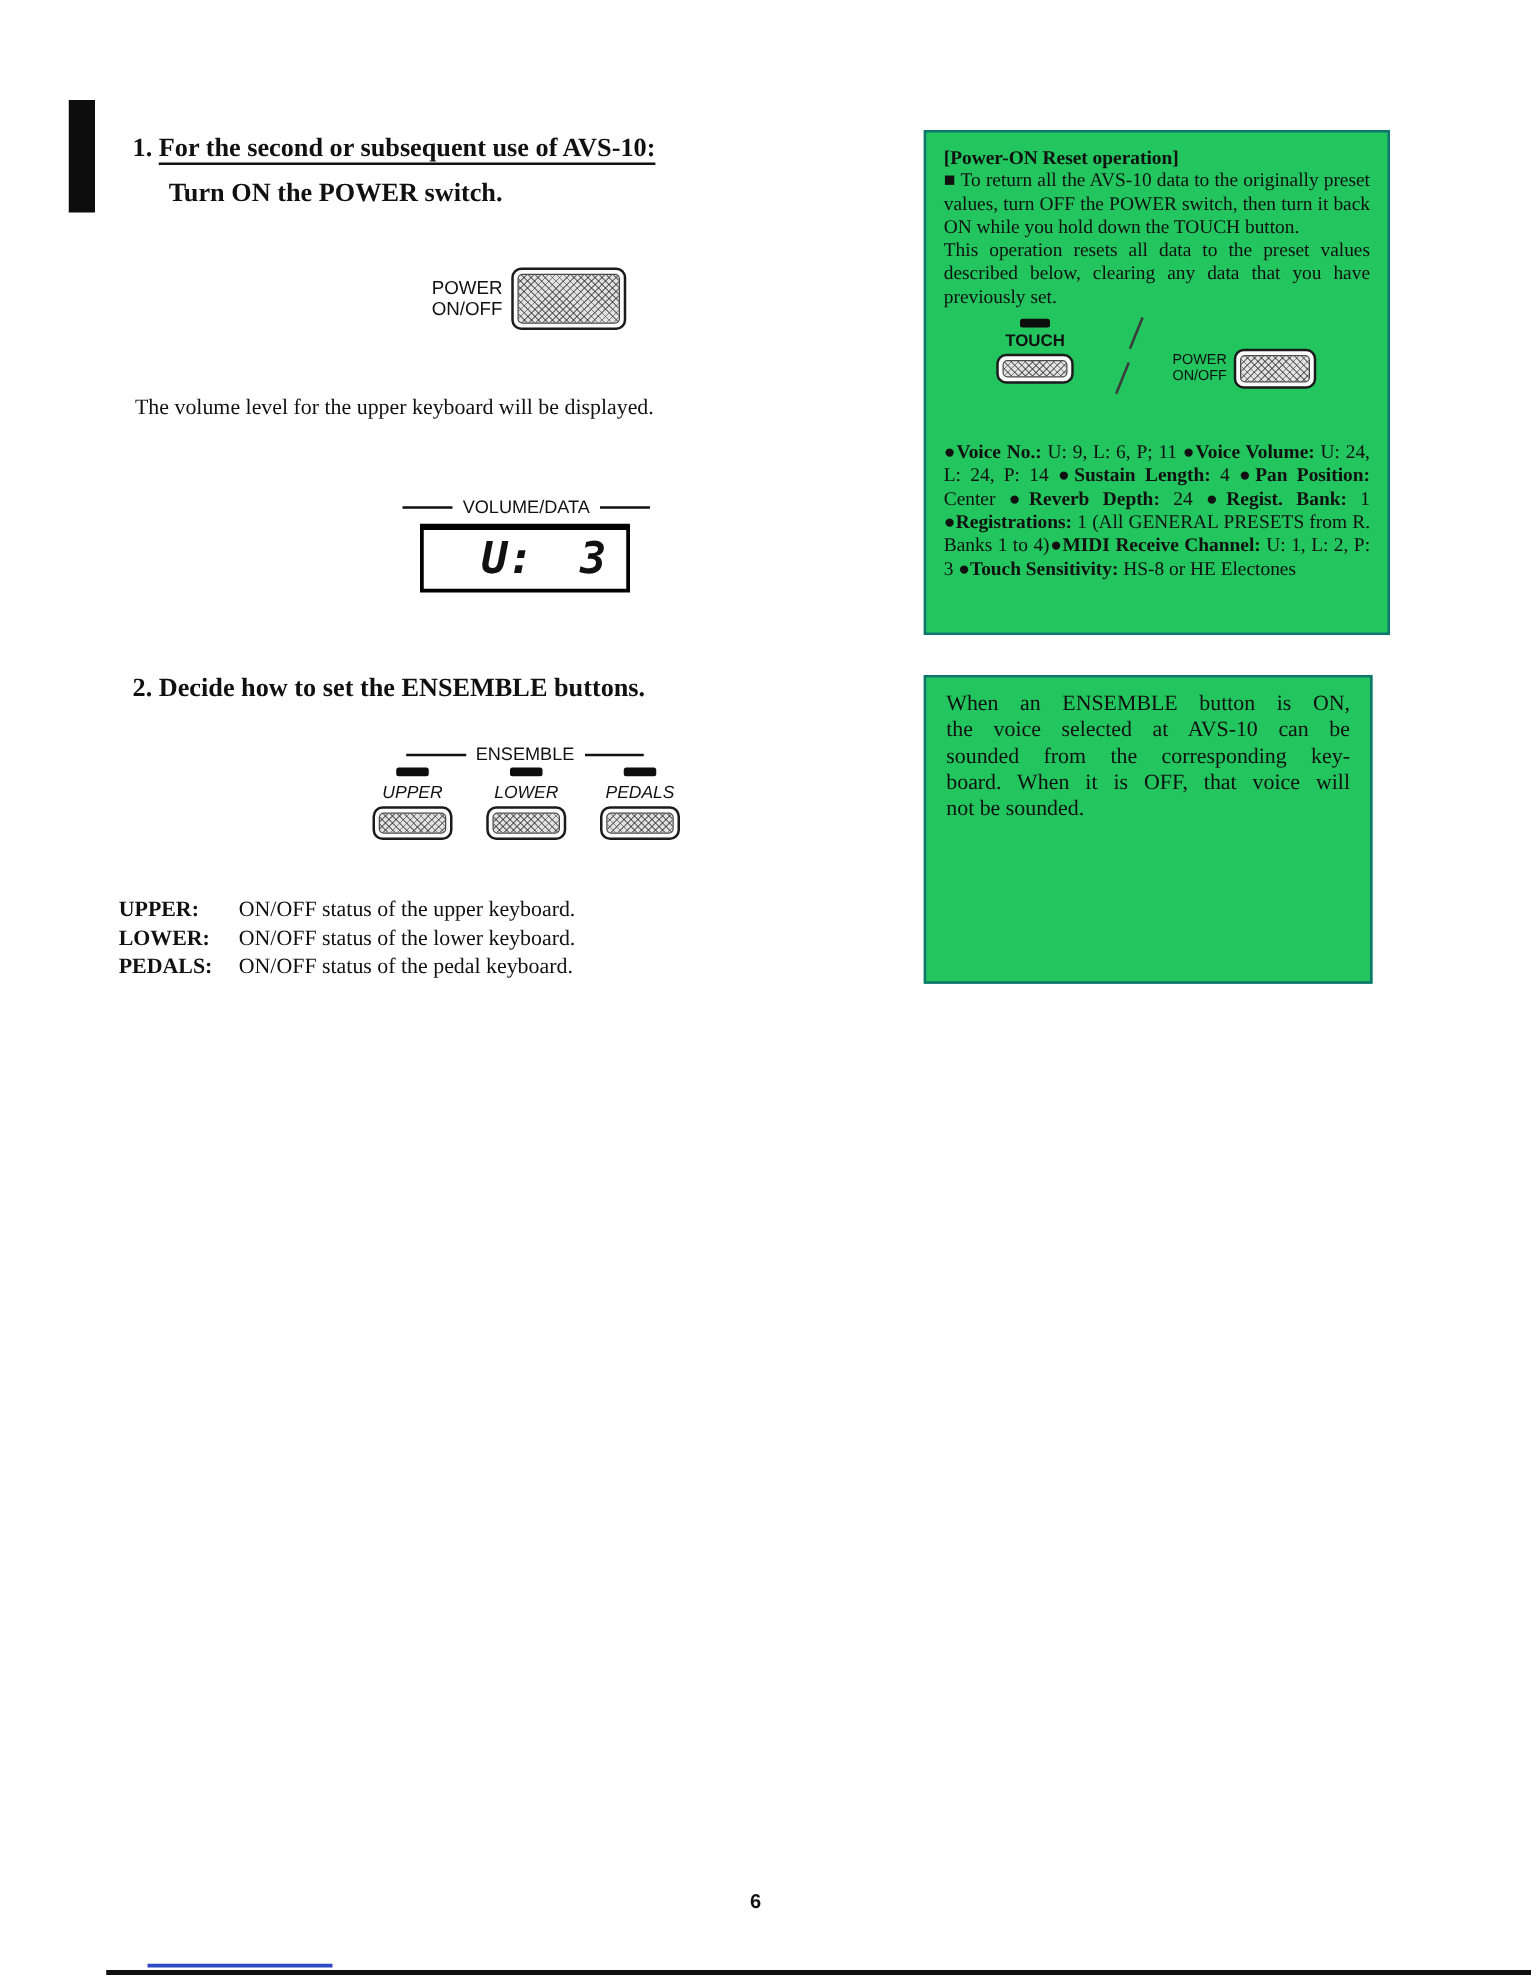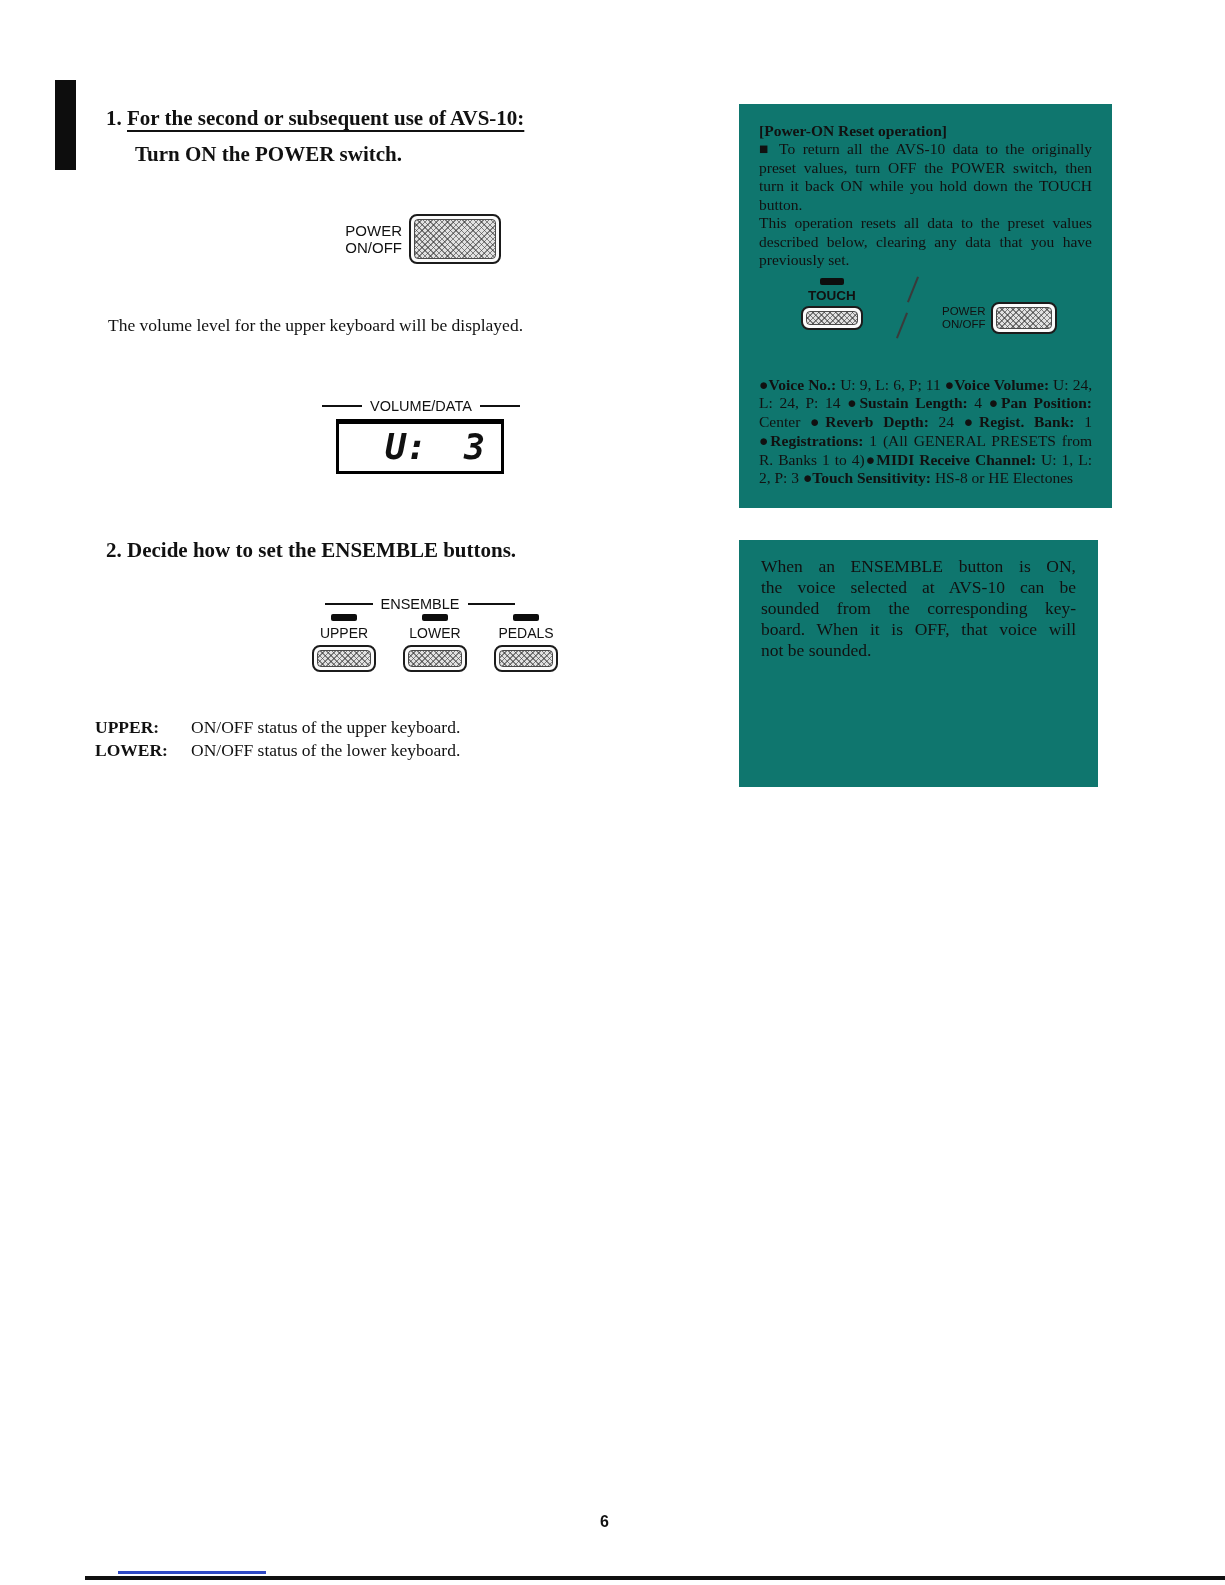--- a/index.html
+++ b/index.html
@@ -52,21 +52,21 @@
   
   .ens-row { display:flex; justify-content:space-between; }
   .ens-unit { display:flex; flex-direction:column; align-items:center; gap:4px; }
   .ens-label { font-family:"Liberation Sans", sans-serif; font-size:14px; }
 
   
   .def-row { font-size:17.5px; line-height:22.5px; }
   .def-term { font-weight:bold; display:inline-block; width:96px; }
 
   
-  .outlined-box { border:6px solid #0f766e; box-sizing:border-box; background:#0f766e; }
+  .outlined-box { border:2px solid #0f766e; box-sizing:border-box; background:#22c55e; }
   .reset-box { padding:11px 14px; }
   .rb-title { font-size:15.5px; font-weight:bold; line-height:19px; }
   .rb-para { font-size:15.5px; line-height:18.5px; text-align:justify; }
   .rb-graphics { position:relative; height:94px; margin-top:6px; }
   .touch-unit { position:absolute; left:42px; top:2px; display:flex; flex-direction:column; align-items:center; gap:3px;font-weight:bold; }
   .touch-label { font-family:"Liberation Sans", sans-serif; font-size:13.5px; }
   .slash { position:absolute; width:2px; height:27px; background:#3a3a3a; transform:rotate(22deg); }
   .power-unit { position:absolute; left:183px; top:26px; display:flex; align-items:center; gap:6px; }
   .power-label-sm { font-family:"Liberation Sans", sans-serif; font-size:11.5px; line-height:13px; text-align:right; }
   .rb-presets { font-size:15.5px; line-height:18.8px; text-align:justify; margin-top:6px; }
@@ -118,21 +118,21 @@
   </div>
 
   <div class="abs step-heading" style="left:106px; top:532px;">2. Decide how to set the ENSEMBLE buttons.</div>
 
   <div class="abs dash-label" style="left:325px; top:596px; width:190px;align-items:center;">
     <span class="rule"></span>
     <span>ENSEMBLE</span>
     <span class="rule"></span>
   </div>
 
-  <div class="abs ens-row" style="left:312px; top:614px; width:246px;">
+  <div class="abs ens-row" style="left:298px; top:614px; width:246px;font-style:italic;">
     <div class="ens-unit">
       <div class="led" style="width:26px; height:7px;"></div>
       <div class="ens-label">UPPER</div>
       <div class="btn" style="width:64px; height:27px;">
           <div class="btn-inner"></div>
         </div>
     </div>
     <div class="ens-unit">
       <div class="led" style="width:26px; height:7px;"></div>
       <div class="ens-label">LOWER</div>
@@ -148,20 +148,23 @@
         </div>
     </div>
   </div>
 
   <div class="abs" style="left:95px; top:716px;">
     <div class="def-row">
       <span class="def-term">UPPER:</span><span>ON/OFF status of the upper keyboard.</span>
     </div>
     <div class="def-row">
       <span class="def-term">LOWER:</span><span>ON/OFF status of the lower keyboard.</span>
+    </div>
+    <div class="def-row">
+      <span class="def-term">PEDALS:</span><span>ON/OFF status of the pedal keyboard.</span>
     </div>
   </div>
 
   <div class="abs outlined-box reset-box" style="left:739px; top:104px; width:373px; height:404px;">
     <div class="rb-title">[Power-ON Reset operation]</div>
     <div class="rb-para">■ To return all the AVS-10 data to the originally preset values, turn OFF the POWER switch, then turn it back ON while you hold down the TOUCH button.</div>
     <div class="rb-para">This operation resets all data to the preset values described below, clearing any data that you have previously set.</div>
 
     <div class="rb-graphics">
       <div class="touch-unit">

